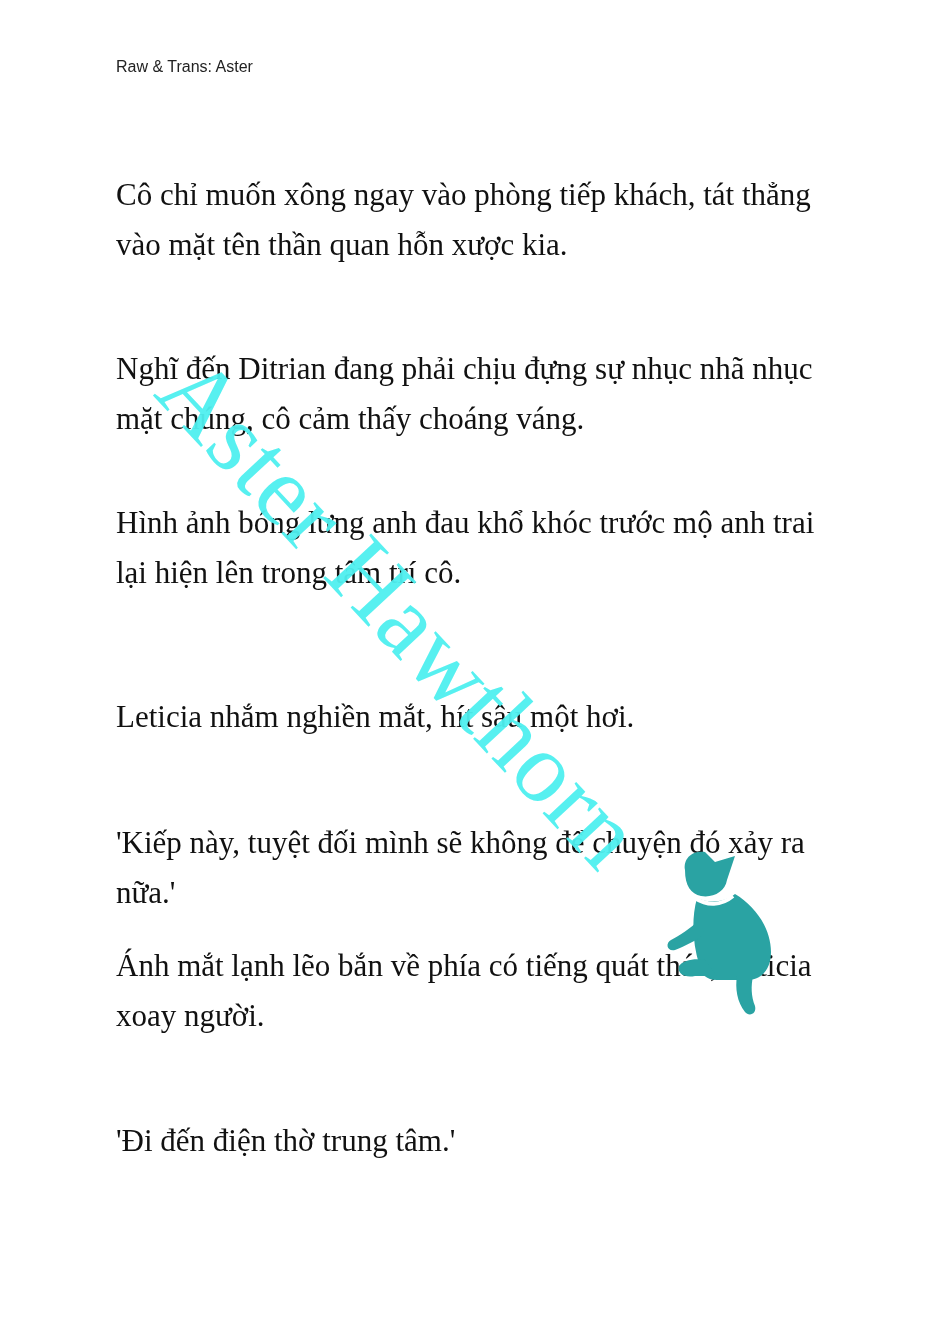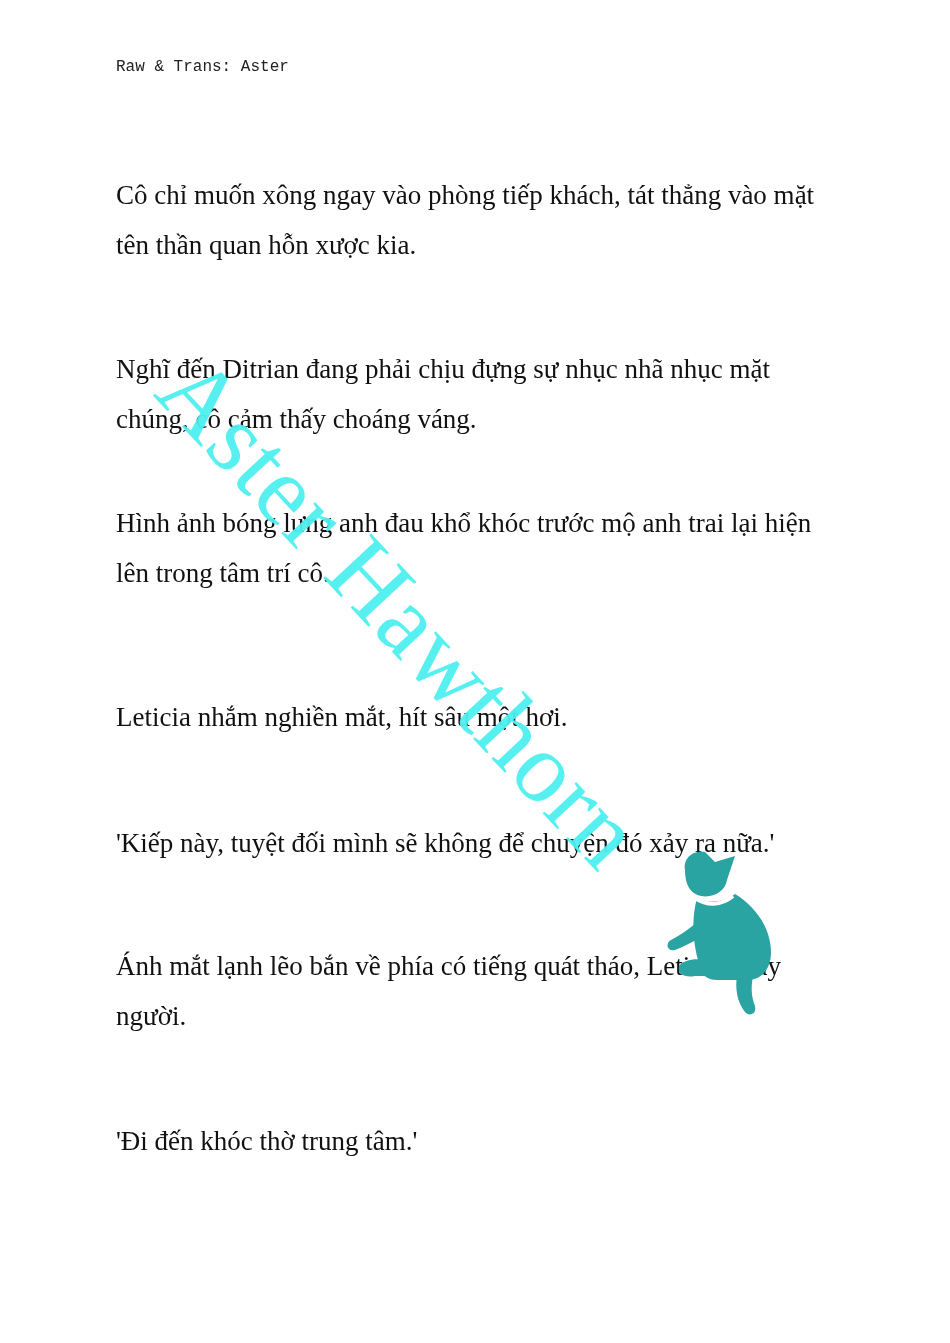--- a/index.html
+++ b/index.html
@@ -1,23 +1,23 @@
 <!DOCTYPE html>
 <html><head>
 <meta charset="utf-8">
 <style>
   html, body { margin: 0; padding: 0; background: #ffffff; }
   body { width: 950px; height: 1343px; position: relative; overflow: hidden; }
   .header {
     position: absolute; left: 116px; top: 58px;
-    font-family: Liberation Mono, monospace; font-size: 16px; color: #222;
+    font-family: Liberation Sans, sans-serif; font-size: 16px; color: #222;
   }
   .para {
     position: absolute; left: 116px; width: 720px;
-    font-family: "Liberation Serif", serif; font-size: 27px; line-height: 50px;
+    font-family: "Liberation Serif", serif; font-size: 31px; line-height: 50px;
     color: #111;
   }
   .watermark {
     position: absolute; left: 400px; top: 612px;
     transform: translate(-50%, -50%) rotate(47deg);
     font-family: "Liberation Serif", serif; font-size: 100px;
     color: #4ff0f0; white-space: nowrap; letter-spacing: 1px;
     pointer-events: none; line-height: 1;
     opacity: 0.95;
   }
@@ -27,21 +27,21 @@
 <body>
 
 <div class="header">Raw &amp; Trans: Aster</div>
 
 <div class="para" style="top:170px">Cô chỉ muốn xông ngay vào phòng tiếp khách, tát thẳng vào mặt tên thần quan hỗn xược kia.</div>
 <div class="para" style="top:344px">Nghĩ đến Ditrian đang phải chịu đựng sự nhục nhã nhục mặt chúng, cô cảm thấy choáng váng.</div>
 <div class="para" style="top:498px">Hình ảnh bóng lưng anh đau khổ khóc trước mộ anh trai lại hiện lên trong tâm trí cô.</div>
 <div class="para" style="top:692px">Leticia nhắm nghiền mắt, hít sâu một hơi.</div>
 <div class="para" style="top:818px">'Kiếp này, tuyệt đối mình sẽ không để chuyện đó xảy ra nữa.'</div>
 <div class="para" style="top:941px">Ánh mắt lạnh lẽo bắn về phía có tiếng quát tháo, Leticia xoay người.</div>
-<div class="para" style="top:1116px">'Đi đến khóc thờ trung tâm.'</div>
+<div class="para" style="top:1116px">'Đi đến điện thờ trung tâm.'</div>
 
 <div class="watermark">Aster Hawthorn</div>
 
 <svg class="cat" viewBox="0 0 130 170">
   <g fill="#2aa3a3">
 
     <path d="M30 22 C28 10 38 2 50 4 L60 14 L80 8 L72 32 C70 44 58 50 46 48 C36 46 30 38 30 22 Z"></path>
 
     <path d="M42 50 C55 56 70 54 80 46 C100 58 116 80 116 104 C116 124 104 134 86 132 L62 132 C52 132 44 126 44 116 C38 96 36 72 42 50 Z"></path>
 

